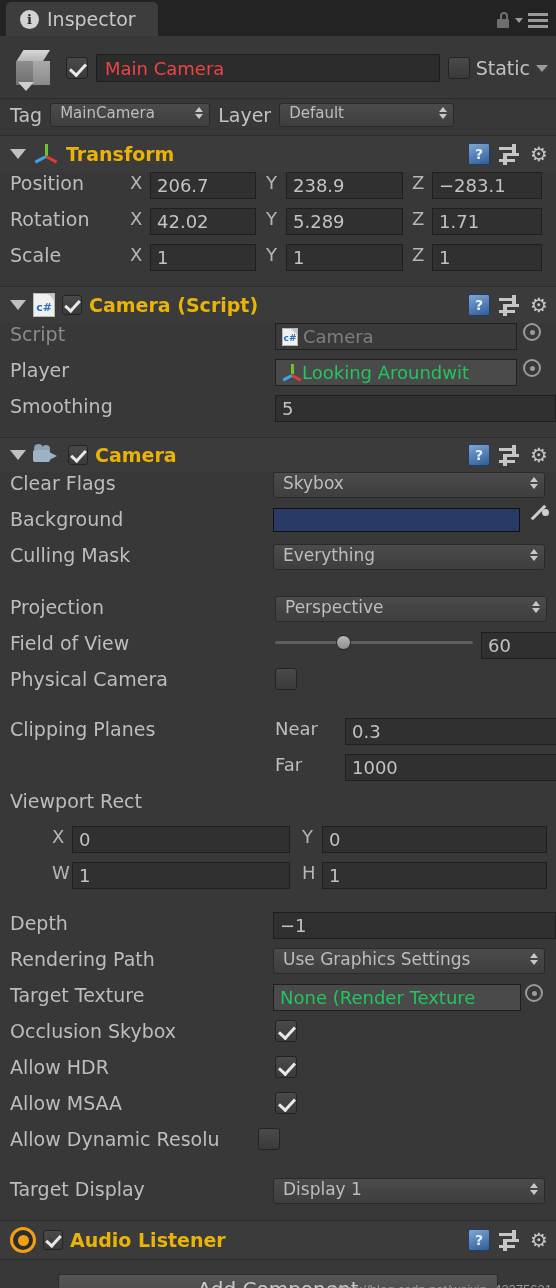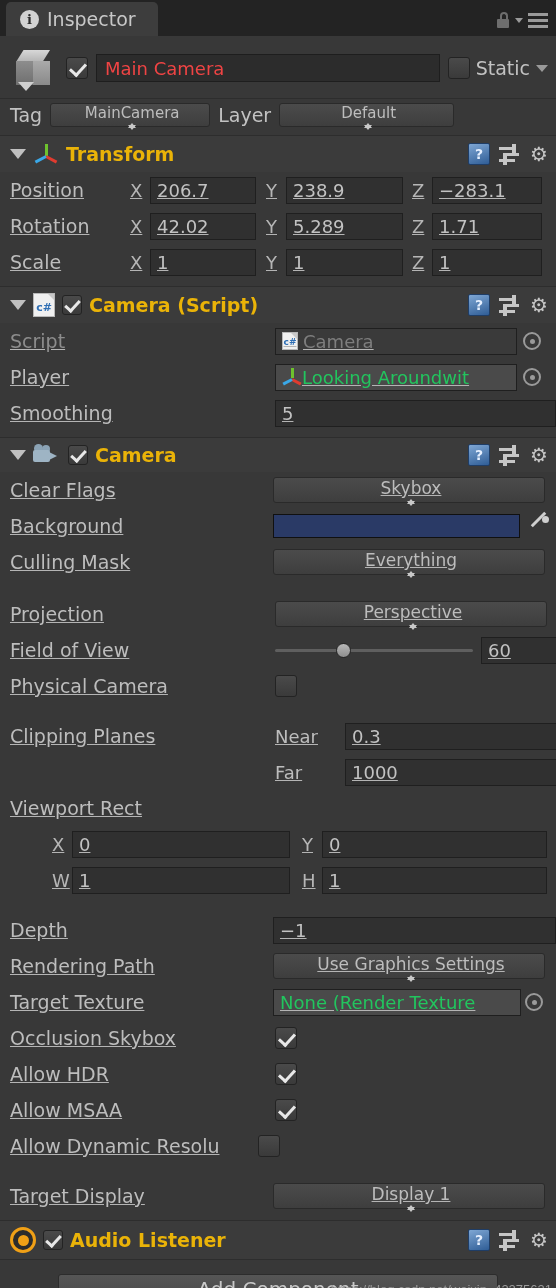--- a/index.html
+++ b/index.html
@@ -95,21 +95,21 @@
   .taglayer {
     display: flex; align-items: center; gap: 8px;
     padding: 4px 8px 8px 10px;
     border-bottom: 1px solid #2d2d2d;
   }
   .tl-label { font-size: 19px; color: #c2c2c2; }
   .popup {
     height: 24px; background: linear-gradient(180deg,#4b4b4b,#3e3e3e);
     border: 1px solid #2a2a2a; border-radius: 3px;
     display: flex; align-items: center; justify-content: space-between;
-    padding: 0 5px 4px 9px; color: #bdbdbd; font-size: 15px; flex-direction: column;
+    padding: 0 5px 4px 9px; color: #bdbdbd; font-size: 15px;
   }
   .popup .updown { width: 9px; height: 14px; position: relative; flex: 0 0 9px; }
   .popup .updown::before { content:""; position:absolute; top:1px; left:0; border-left:4px solid transparent; border-right:4px solid transparent; border-bottom:5px solid #c8c8c8; }
   .popup .updown::after  { content:""; position:absolute; bottom:1px; left:0; border-left:4px solid transparent; border-right:4px solid transparent; border-top:5px solid #c8c8c8; }
 
   
   .comp { border-bottom: 1px solid #2d2d2d; background: #383838; }
   .comp-header {
     display: flex; align-items: center; gap: 7px;
     padding: 6px 6px 6px 10px;
@@ -154,21 +154,21 @@
   .cam-icon { width: 28px; height: 22px; position: relative; flex: 0 0 28px; }
   .cam-icon .bdy { position:absolute; left:0; top:6px; width:17px; height:12px; background:#9eb4c4; border-radius:2px; }
   .cam-icon .lens { position:absolute; left:16px; top:8px; width:0;height:0; border-top:4px solid transparent;border-bottom:4px solid transparent;border-left:8px solid #9eb4c4; }
   .cam-icon .r1 { position:absolute; left:1px; top:0px; width:9px; height:9px; border-radius:50%; background:#8ba3b5; }
   .cam-icon .r2 { position:absolute; left:9px; top:1px; width:8px; height:8px; border-radius:50%; background:#8ba3b5; }
 
   .audio-icon { width: 26px; height: 26px; border-radius: 50%; border: 3px solid #f0a016; display:flex;align-items:center;justify-content:center; flex:0 0 26px; background:#2c2c2c;}
   .audio-icon::after { content:""; width: 11px; height: 11px; border-radius:50%; background:#f0a016; }
 
   
-  .row { display: flex; align-items: center; height: 36px; padding-left: 10px; text-decoration: underline; }
+  .row { display: flex; align-items: flex-start; height: 36px; padding-left: 10px; }
   .lbl { font-size: 19px; color: #bdbdbd; white-space: nowrap; }
   .lbl.dim { color: #8c8c8c; }
 
   .axlabel { font-size: 18px; color: #b6b6b6; width: 20px; text-align: left; flex: 0 0 20px; }
 
   .field {
     height: 27px; background: #303030; border: 1px solid #1f1f1f;
     color: #c2c2c2; font-size: 18px;
     display: flex; align-items: center; padding: 0 6px;
     overflow: hidden; white-space: nowrap;

